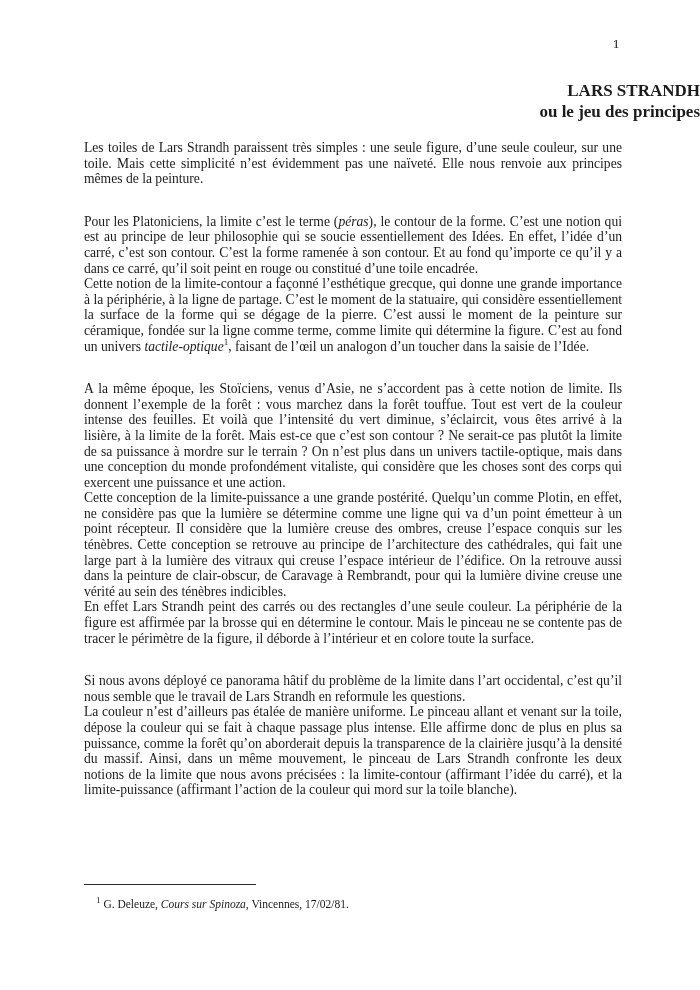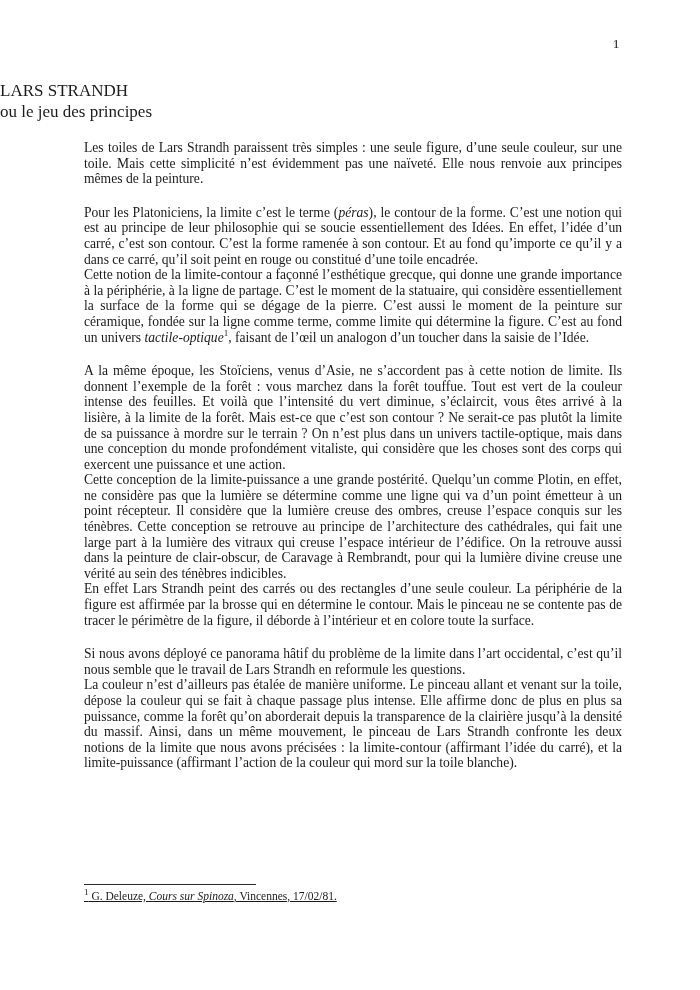--- a/index.html
+++ b/index.html
@@ -22,40 +22,40 @@
     left: 606px;
     width: 20px;
     text-align: center;
     font-size: 13.5px;
   }
   .doc-title {
     position: absolute;
     top: 80px;
     left: 0;
     width: 700px;
-    text-align: left;
-    font-weight: normal;
+    text-align: right;
+    font-weight: bold;
     font-size: 17px;
     line-height: 21px;
     margin: 0;
   }
   .body-text {
     position: absolute;
     top: 140px;
     left: 84px;
     width: 538px;
     font-size: 13.6px;
     line-height: 15.6px;
     text-align: justify;
   }
   .para {
     margin: 0;
   }
   .space-before {
-    margin-top: 18px;
+    margin-top: 27px;
   }
   .italic { font-style: italic; }
   .bold   { font-weight: normal; }
   sup {
     font-size: 9px;
     line-height: 0;
     vertical-align: super;
   }
   .footnote-area {
     position: absolute;
@@ -63,25 +63,24 @@
     left: 84px;
     width: 538px;
   }
   .footnote-rule {
     width: 172px;
     height: 0;
     border-top: 1.6px solid #2a2a2a;
     margin-bottom: 4px;
   }
   .footnote {
-    margin: 0;
+    margin: 12px;
     font-size: 11.5px;
     line-height: 14px;
     text-align: left;
-    text-decoration: underline;
   }
 </style>
 </head>
 <body>
 
 <div class="page-number">1</div>
 
 <h1 class="doc-title">
   <span>LARS STRANDH</span><br>
   <span>ou le jeu des principes</span>

